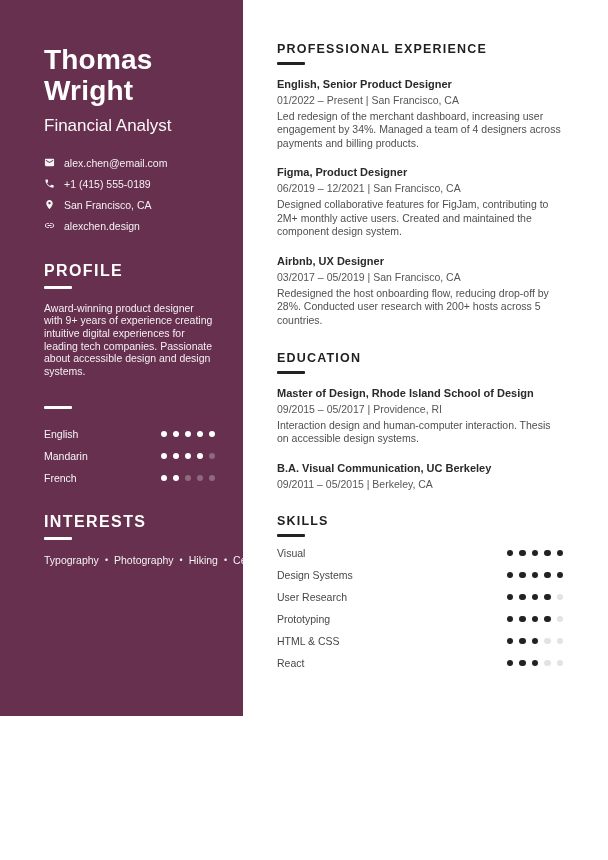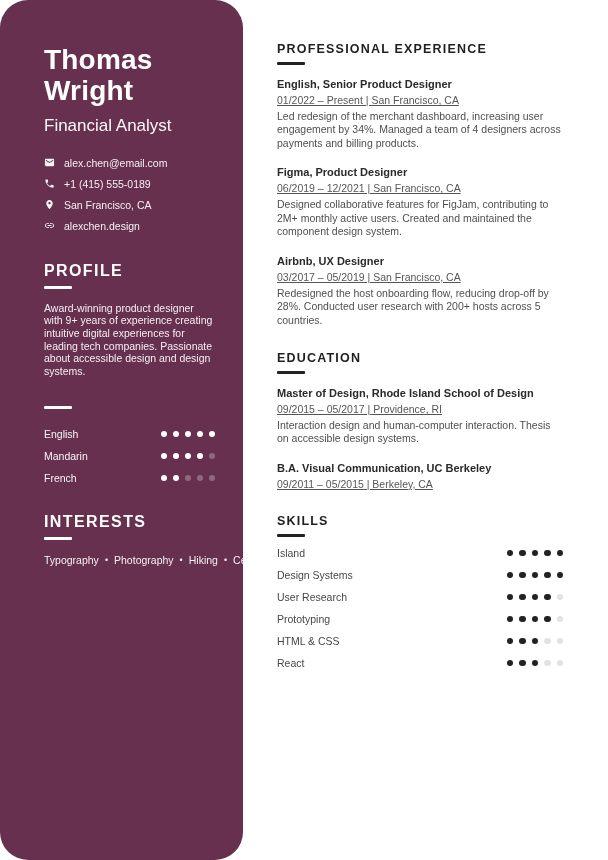--- a/index.html
+++ b/index.html
@@ -3,24 +3,23 @@
 <meta charset="utf-8">
 <style>
   html,body{margin:0;padding:0;}
   body{
     width:608px;height:860px;background:#ffffff;
     font-family:"Liberation Sans", sans-serif;
     display:flex;overflow:hidden;
   }
   
   .sidebar{
-    width:243px;min-width:243px;height:860px;box-sizing:border-box;
+    width:243px;min-width:243px;height:716px;box-sizing:border-box;
     background:#66304e;color:#ffffff;
     padding:44px 28px 0 44px;
-    border-radius:28px;
   }
   .name{font-size:28px;font-weight:700;line-height:1.12;letter-spacing:.2px;color:#fff;}
   .side-jobtitle{font-size:17px;font-weight:400;margin-top:9px;color:rgba(255,255,255,.97);}
   .contact{margin-top:21px;display:flex;flex-direction:column;gap:8px;}
   .contact-row{display:flex;align-items:center;gap:9px;font-size:10.5px;color:rgba(255,255,255,.93);}
   .contact-row svg{width:11px;height:11px;flex:none;fill:#fff;opacity:.95;}
   .side-section{margin-top:29px;}
   .side-heading{font-size:16px;font-weight:700;letter-spacing:1.4px;color:#fff;}
   .bar{width:28px;height:3px;background:#fff;margin-top:6px;border-radius:1px;}
   .profile-text{margin-top:13px;font-size:10.5px;line-height:1.2;color:rgba(255,255,255,.92);}
@@ -36,21 +35,21 @@
   .main{
     flex:1;box-sizing:border-box;height:730px;
     padding:42px 45px 0 34px;color:#4a4a4a;
   }
   .main-section{margin-bottom:24px;}
   .main-heading{font-size:12.5px;font-weight:700;letter-spacing:1.2px;color:#1f1f1f;}
   .main .bar{background:#222222;}
   .entry{margin-top:13px;margin-bottom:16px;}
   .entry:last-child{margin-bottom:0;}
   .entry-title{font-size:11px;font-weight:700;color:#2a2a2a;}
-  .entry-meta{font-size:10.5px;color:#565656;margin-top:4px;text-decoration:underline;}
+  .entry-meta{font-size:10.5px;color:#565656;margin-top:4px;}
   .entry-desc{font-size:10.5px;color:#4f4f4f;line-height:1.28;margin-top:4px;}
   .skill-list{margin-top:4px;}
   .skill-row{display:flex;justify-content:space-between;align-items:center;margin-top:10px;}
   .skill-label{font-size:10.5px;color:#474747;}
   .main .dot{width:6.5px;height:6.5px;border-radius:50%;background:#e3e3e3;}
   .main .dot.filled{background:#222222;}
 </style>
 </head>
 <body>
 
@@ -171,21 +170,21 @@
           <div class="entry-meta">09/2011 – 05/2015 | Berkeley, CA</div>
         </div>
       </div>
   </section>
 
   <section class="main-section">
     <div class="main-heading">SKILLS</div>
     <div class="bar"></div>
     <div class="skill-list">
         <div class="skill-row">
-          <span class="skill-label">Island</span>
+          <span class="skill-label">Visual</span>
           <span class="dots">
             <span class="dot filled"></span>
             <span class="dot filled"></span>
             <span class="dot filled"></span>
             <span class="dot filled"></span>
             <span class="dot filled"></span>
           </span>
         </div>
         <div class="skill-row">
           <span class="skill-label">Design Systems</span>

